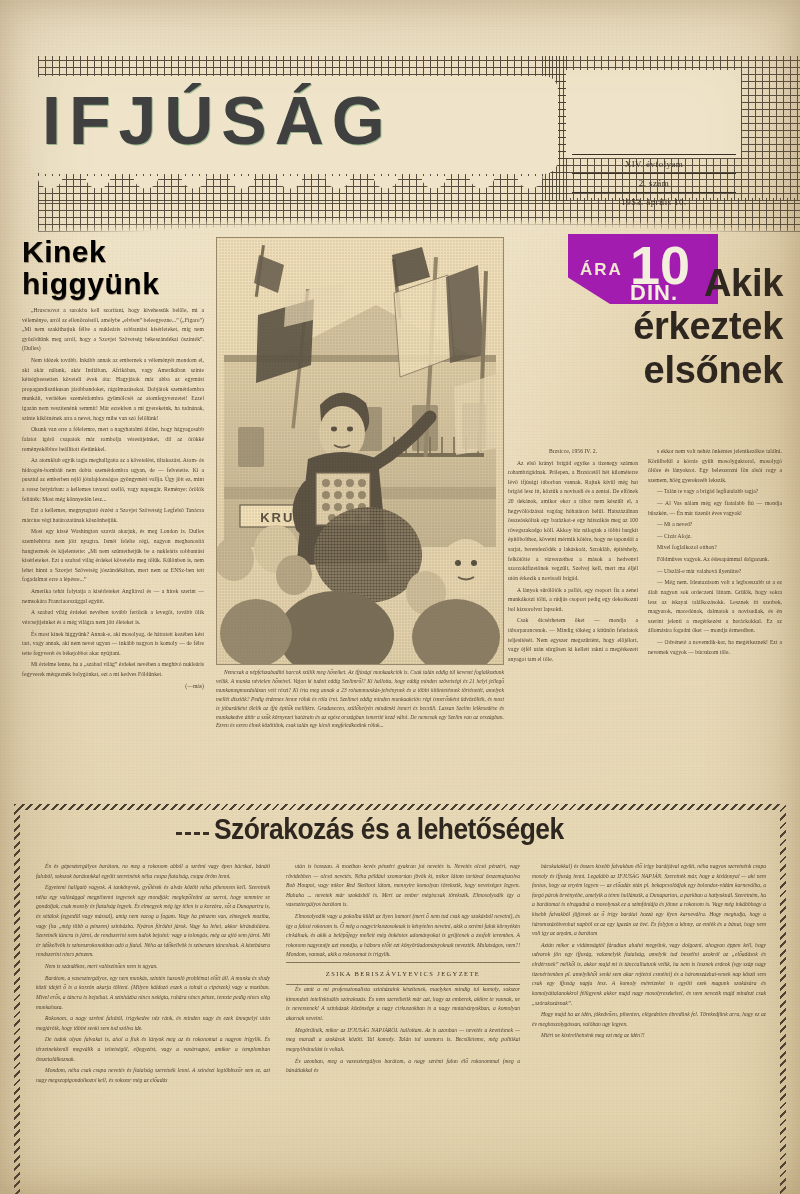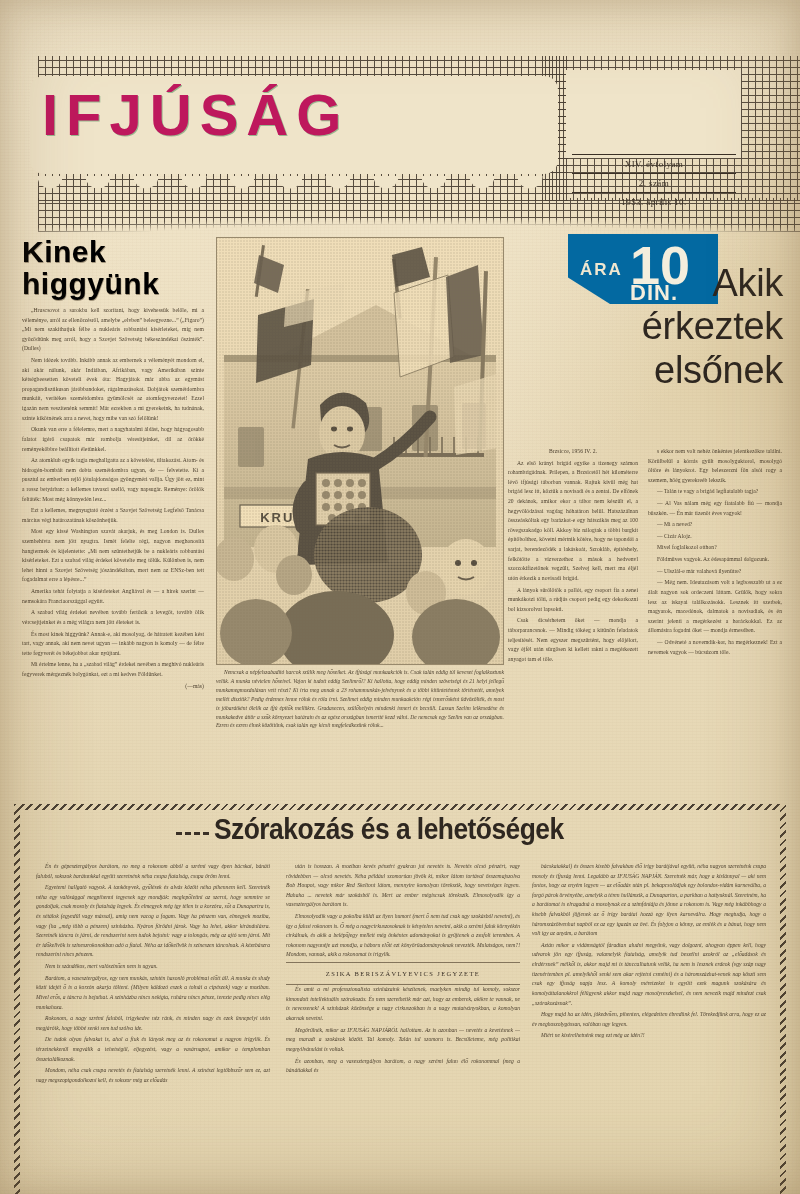--- a/index.html
+++ b/index.html
@@ -80,22 +80,22 @@
       radial-gradient(circle 13px at 308px 0px, #efe4c9 12px, rgba(0,0,0,0) 13px),
       radial-gradient(circle 13px at 356px 0px, #efe4c9 12px, rgba(0,0,0,0) 13px),
       radial-gradient(circle 13px at 404px 0px, #efe4c9 12px, rgba(0,0,0,0) 13px),
       radial-gradient(circle 13px at 452px 0px, #efe4c9 12px, rgba(0,0,0,0) 13px),
       radial-gradient(circle 13px at 500px 0px, #efe4c9 12px, rgba(0,0,0,0) 13px);
   }
   .logo{
     position:absolute;left:42px;top:38px;width:500px;
     font-family:"Liberation Sans", sans-serif;
     font-weight:bold;font-style:normal;
-    font-size:58px;letter-spacing:8px;
-    color:#be185d;
+    font-size:68px;letter-spacing:8px;
+    color:#404040;
     line-height:1;
     text-shadow:1px 1px 0 rgba(70,140,85,.5);
   }
   .logo-clear{
     position:absolute;left:30px;top:28px;width:528px;height:98px;
     background:#efe4c9;border-radius:14px;
   }
 
   
   .infobox{
@@ -103,21 +103,21 @@
     text-align:center;
     font-family:"Liberation Serif", serif;
     font-size:9px;color:#3a3026;letter-spacing:.4px;
   }
   .infobox .row{padding:4px 18px 4px;}
   .infobox .rule{height:1px;background:#3a3026;margin:0 6px;}
 
   
   .price{
     position:absolute;left:568px;top:186px;width:150px;height:70px;
-    background:#0369a1;
+    background:#a21caf;
     clip-path:polygon(0 0, 100% 0, 100% 100%, 28% 100%, 0 62%);
   }
   .price .ara{
     position:absolute;left:12px;top:26px;
     font-family:"Liberation Sans", sans-serif;font-weight:bold;
     font-size:17px;color:#efe7d0;letter-spacing:2px;
   }
   .price .num{
     position:absolute;left:62px;top:4px;
     font-family:"Liberation Sans", sans-serif;font-weight:bold;
@@ -152,21 +152,21 @@
   .cap{
     position:absolute;left:216px;top:668px;width:288px;
     font-style:italic;font-size:5.5px;line-height:1.62;
     color:#4a3e2d;text-align:justify;
     filter:blur(.2px);
   }
   .cap p{margin:0;text-indent:8px;}
 
   .col-right-hl{
     position:absolute;left:515px;top:262px;width:268px;
-    font-family:"Liberation Sans", sans-serif;font-weight:normal;
+    font-family:"Liberation Sans", sans-serif;font-weight:bold;
     font-size:38px;line-height:1.14;color:#2e2720;text-align:right;
     letter-spacing:-.3px;
   }
   .col-r1{position:absolute;left:508px;top:447px;width:130px;}
   .col-r2{position:absolute;left:648px;top:447px;width:134px;}
 
   
   .bottom{
     position:absolute;left:14px;top:804px;width:772px;height:410px;
   }

